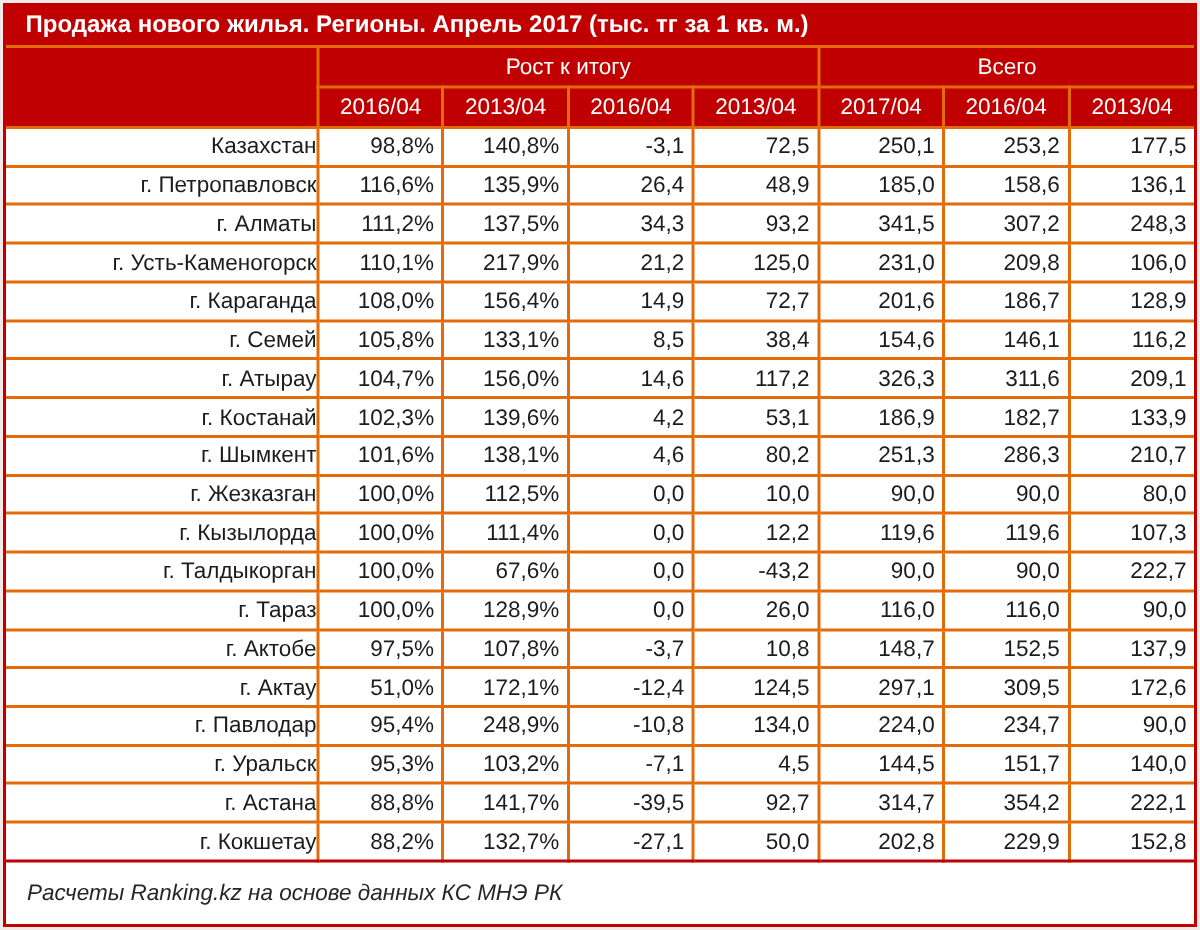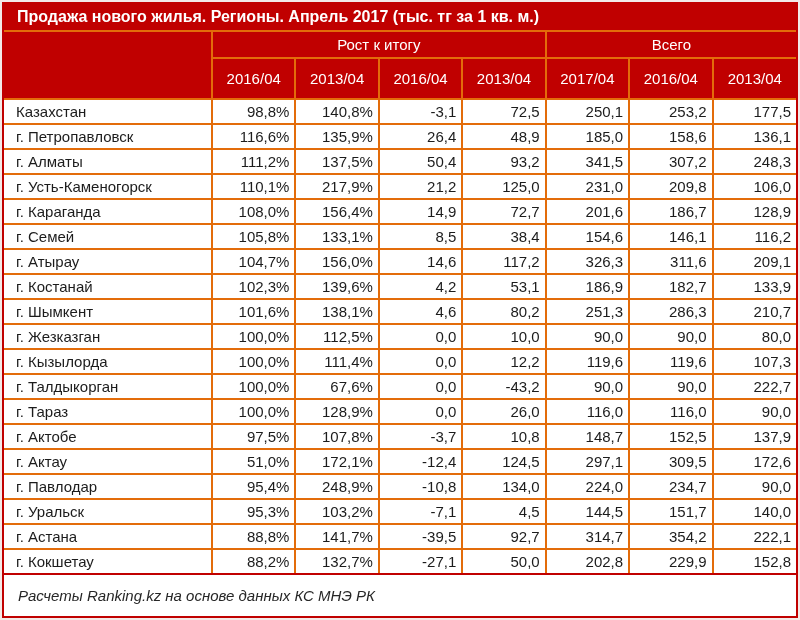--- a/index.html
+++ b/index.html
@@ -40,32 +40,32 @@
   thead th{
     background:var(--dark-red);
     color:var(--header-text);
     font-weight:normal;
     font-size:15px;
     text-align:center;vertical-align:middle;
     border:2px solid var(--orange);
     padding:0;
   }
   thead tr.group-row{height:26px;}
-  thead tr.sub-row{height:41px;}
+  thead tr.sub-row{height:27px;}
   tbody td{
     background:var(--row-bg);
     color:var(--body-text);
     font-size:15px;
     text-align:right;vertical-align:middle;
     border:2px solid var(--orange);
     padding:0 5px 0 0;
     white-space:nowrap;overflow:hidden;
   }
   tbody td.region{
-    text-align:left;padding:0 0 0 12px;margin-left:34px;
+    text-align:right;padding:0 0 0 12px;margin-left:34px;
   }
   tbody tr:last-child td{border-bottom:2px solid var(--dark-red);}
   tfoot td{
     height:42px;background:var(--row-bg);
     border:none;border-top:2px solid var(--dark-red);
     font-size:15px;font-style:italic;color:#262626;
     text-align:left;vertical-align:middle;
     padding:0 0 0 14px;white-space:nowrap;
   }
   
@@ -123,21 +123,21 @@
     <td>26,4</td>
     <td>48,9</td>
     <td>185,0</td>
     <td>158,6</td>
     <td>136,1</td>
   </tr>
         <tr>
     <td class="region">г. Алматы</td>
     <td>111,2%</td>
     <td>137,5%</td>
-    <td>50,4</td>
+    <td>34,3</td>
     <td>93,2</td>
     <td>341,5</td>
     <td>307,2</td>
     <td>248,3</td>
   </tr>
         <tr>
     <td class="region">г. Усть-Каменогорск</td>
     <td>110,1%</td>
     <td>217,9%</td>
     <td>21,2</td>

